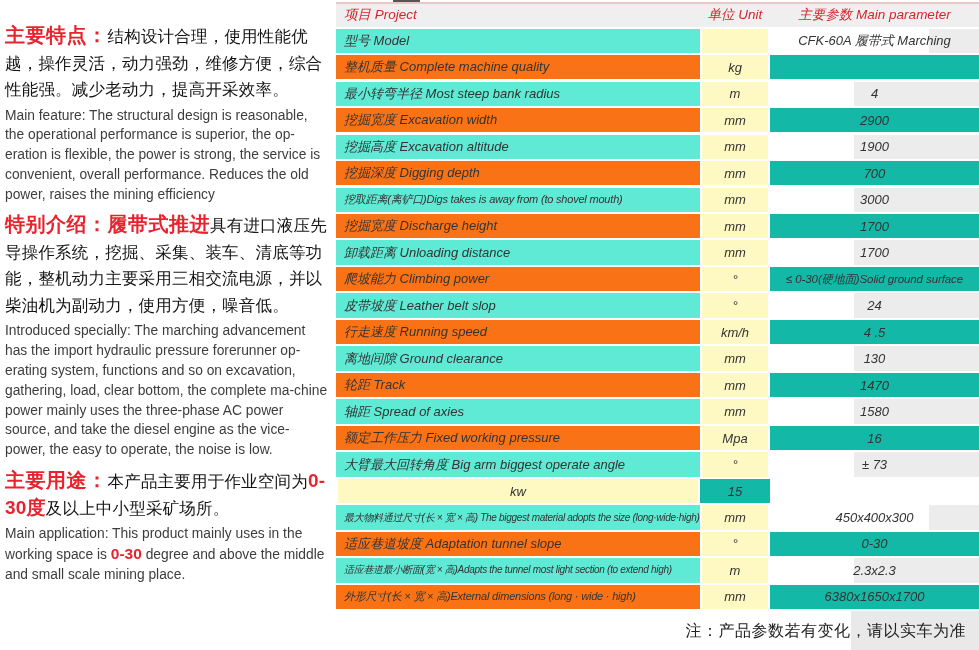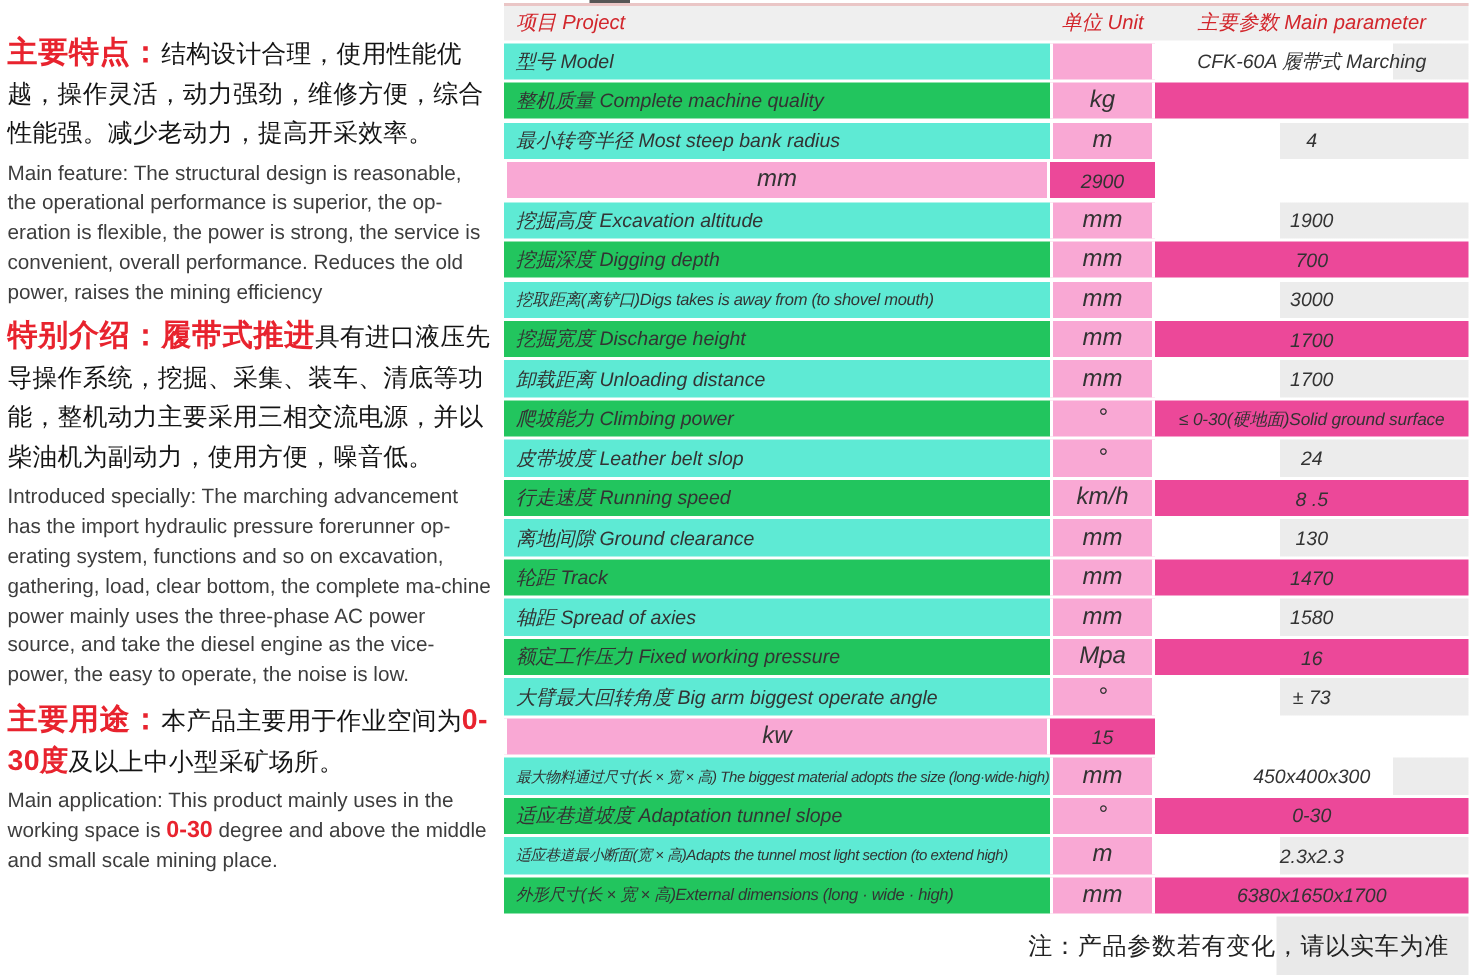--- a/index.html
+++ b/index.html
@@ -23,29 +23,29 @@
   
   .tablewrap{position:absolute;left:336px;top:2px;width:643px;}
   .trow{
     display:grid;grid-template-columns:364px 70px 209px;
     height:24.4px;margin-bottom:2.1px;align-items:stretch;font-style:italic;
   }
   .cell{display:flex;align-items:center;overflow:hidden;}
   .proj{padding-left:8px;font-size:13px;color:#333;white-space:nowrap;}
   .proj.sm{font-size:11px;letter-spacing:-0.2px;}
   .proj.xs{font-size:10px;letter-spacing:-0.3px;}
-  .unit{justify-content:center;font-size:16px;color:#333;background:#f9a8d4;
+  .unit{justify-content:center;font-size:13px;color:#333;background:#fef9c3;
         border-left:2px solid #fff;border-right:2px solid #fff;}
   .val{justify-content:center;font-size:13px;color:#333;white-space:nowrap;}
   .val.sm{font-size:11.5px;letter-spacing:-0.1px;}
   .rw .proj{background:#5eead4;}
   .rw .val{background:linear-gradient(to right,#ffffff 0 40%,#ececec 40% 100%);}
   .rw.wide .val{background:linear-gradient(to right,#ffffff 0 76%,#ececec 76% 100%);}
-  .rg .proj{background:#22c55e;}
-  .rg .val{background:#ec4899;}
+  .rg .proj{background:#f97316;}
+  .rg .val{background:#14b8a6;}
   .thead{background:#efefef;border-top:2px solid #eac6c6;height:22.5px;}
   .thead .cell{background:transparent !important;border:none;}
   .thead .proj,.thead .unit,.thead .val{color:#d2262c;font-size:13.5px;}
 
   .band{position:absolute;left:851px;top:611px;width:128px;height:39px;background:#e9e9e9;}
   .note{position:absolute;right:13px;top:621px;font-size:16px;color:#222;letter-spacing:0.5px;}
 </style>
 </head>
 <body>
 
@@ -80,20 +80,21 @@
         <div class="cell proj">整机质量 Complete machine quality</div>
         <div class="cell unit">kg</div>
         <div class="cell val"></div>
       </div>
       <div class="trow rw">
         <div class="cell proj">最小转弯半径 Most steep bank radius</div>
         <div class="cell unit">m</div>
         <div class="cell val">4</div>
       </div>
       <div class="trow rg">
+        <div class="cell proj">挖掘宽度 Excavation width</div>
         <div class="cell unit">mm</div>
         <div class="cell val">2900</div>
       </div>
       <div class="trow rw">
         <div class="cell proj">挖掘高度 Excavation altitude</div>
         <div class="cell unit">mm</div>
         <div class="cell val">1900</div>
       </div>
       <div class="trow rg">
         <div class="cell proj">挖掘深度 Digging depth</div>
@@ -121,21 +122,21 @@
         <div class="cell val sm">≤ 0-30(硬地面)Solid ground surface</div>
       </div>
       <div class="trow rw">
         <div class="cell proj">皮带坡度 Leather belt slop</div>
         <div class="cell unit">°</div>
         <div class="cell val">24</div>
       </div>
       <div class="trow rg">
         <div class="cell proj">行走速度 Running speed</div>
         <div class="cell unit">km/h</div>
-        <div class="cell val">8 .5</div>
+        <div class="cell val">4 .5</div>
       </div>
       <div class="trow rw">
         <div class="cell proj">离地间隙 Ground clearance</div>
         <div class="cell unit">mm</div>
         <div class="cell val">130</div>
       </div>
       <div class="trow rg">
         <div class="cell proj">轮距 Track</div>
         <div class="cell unit">mm</div>
         <div class="cell val">1470</div>

